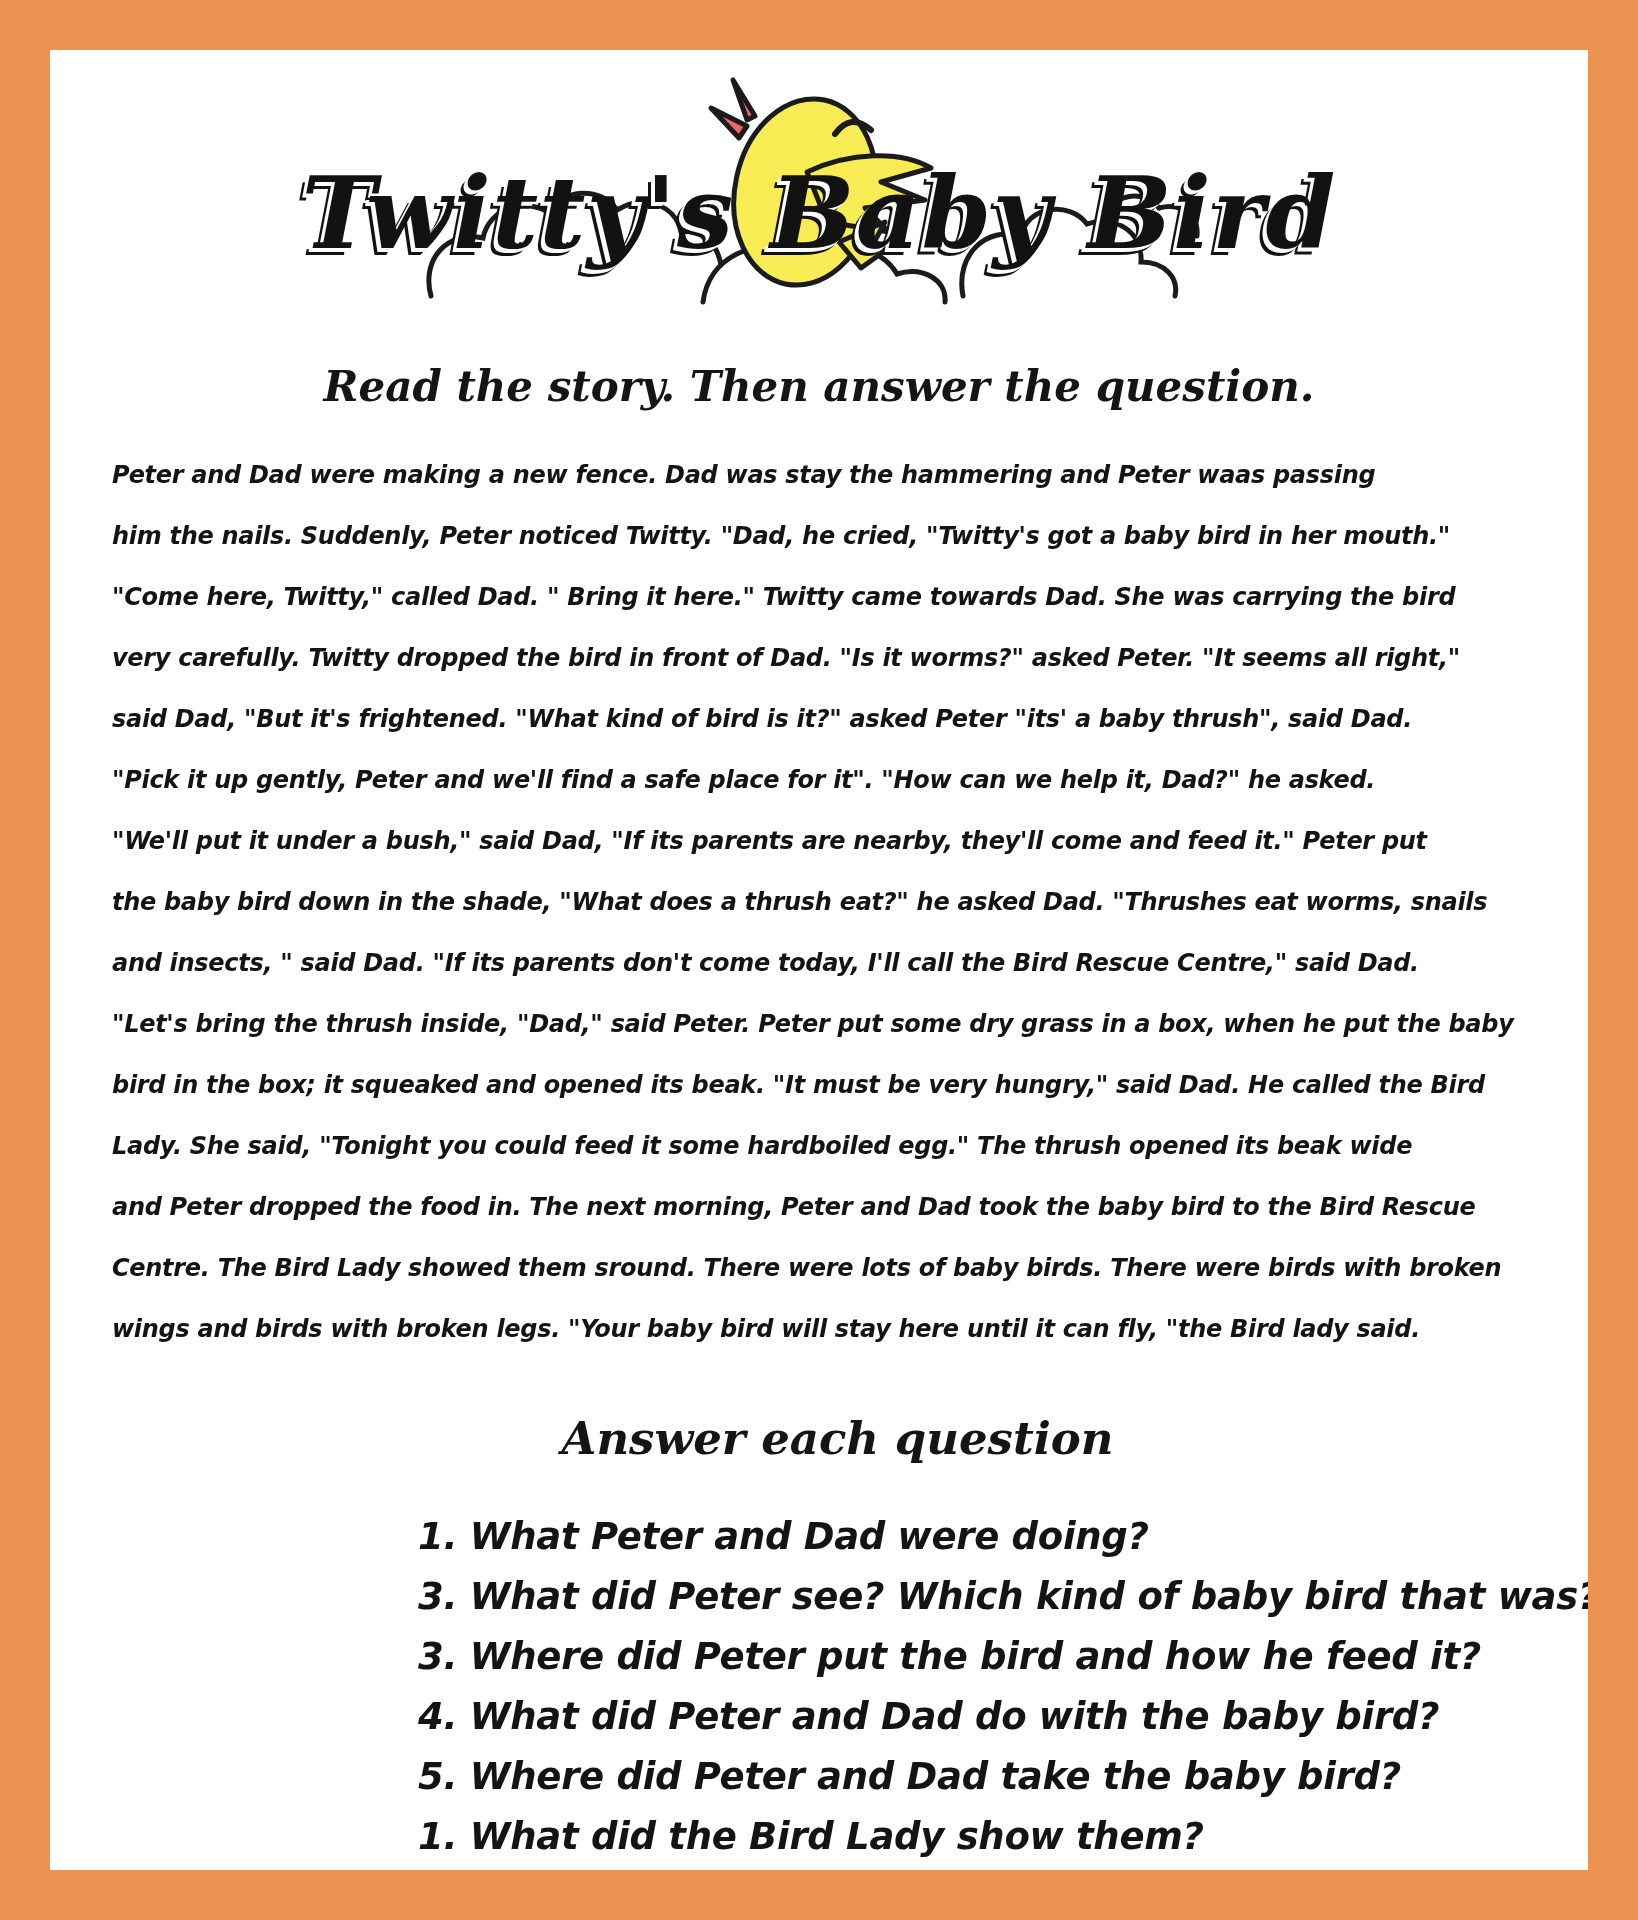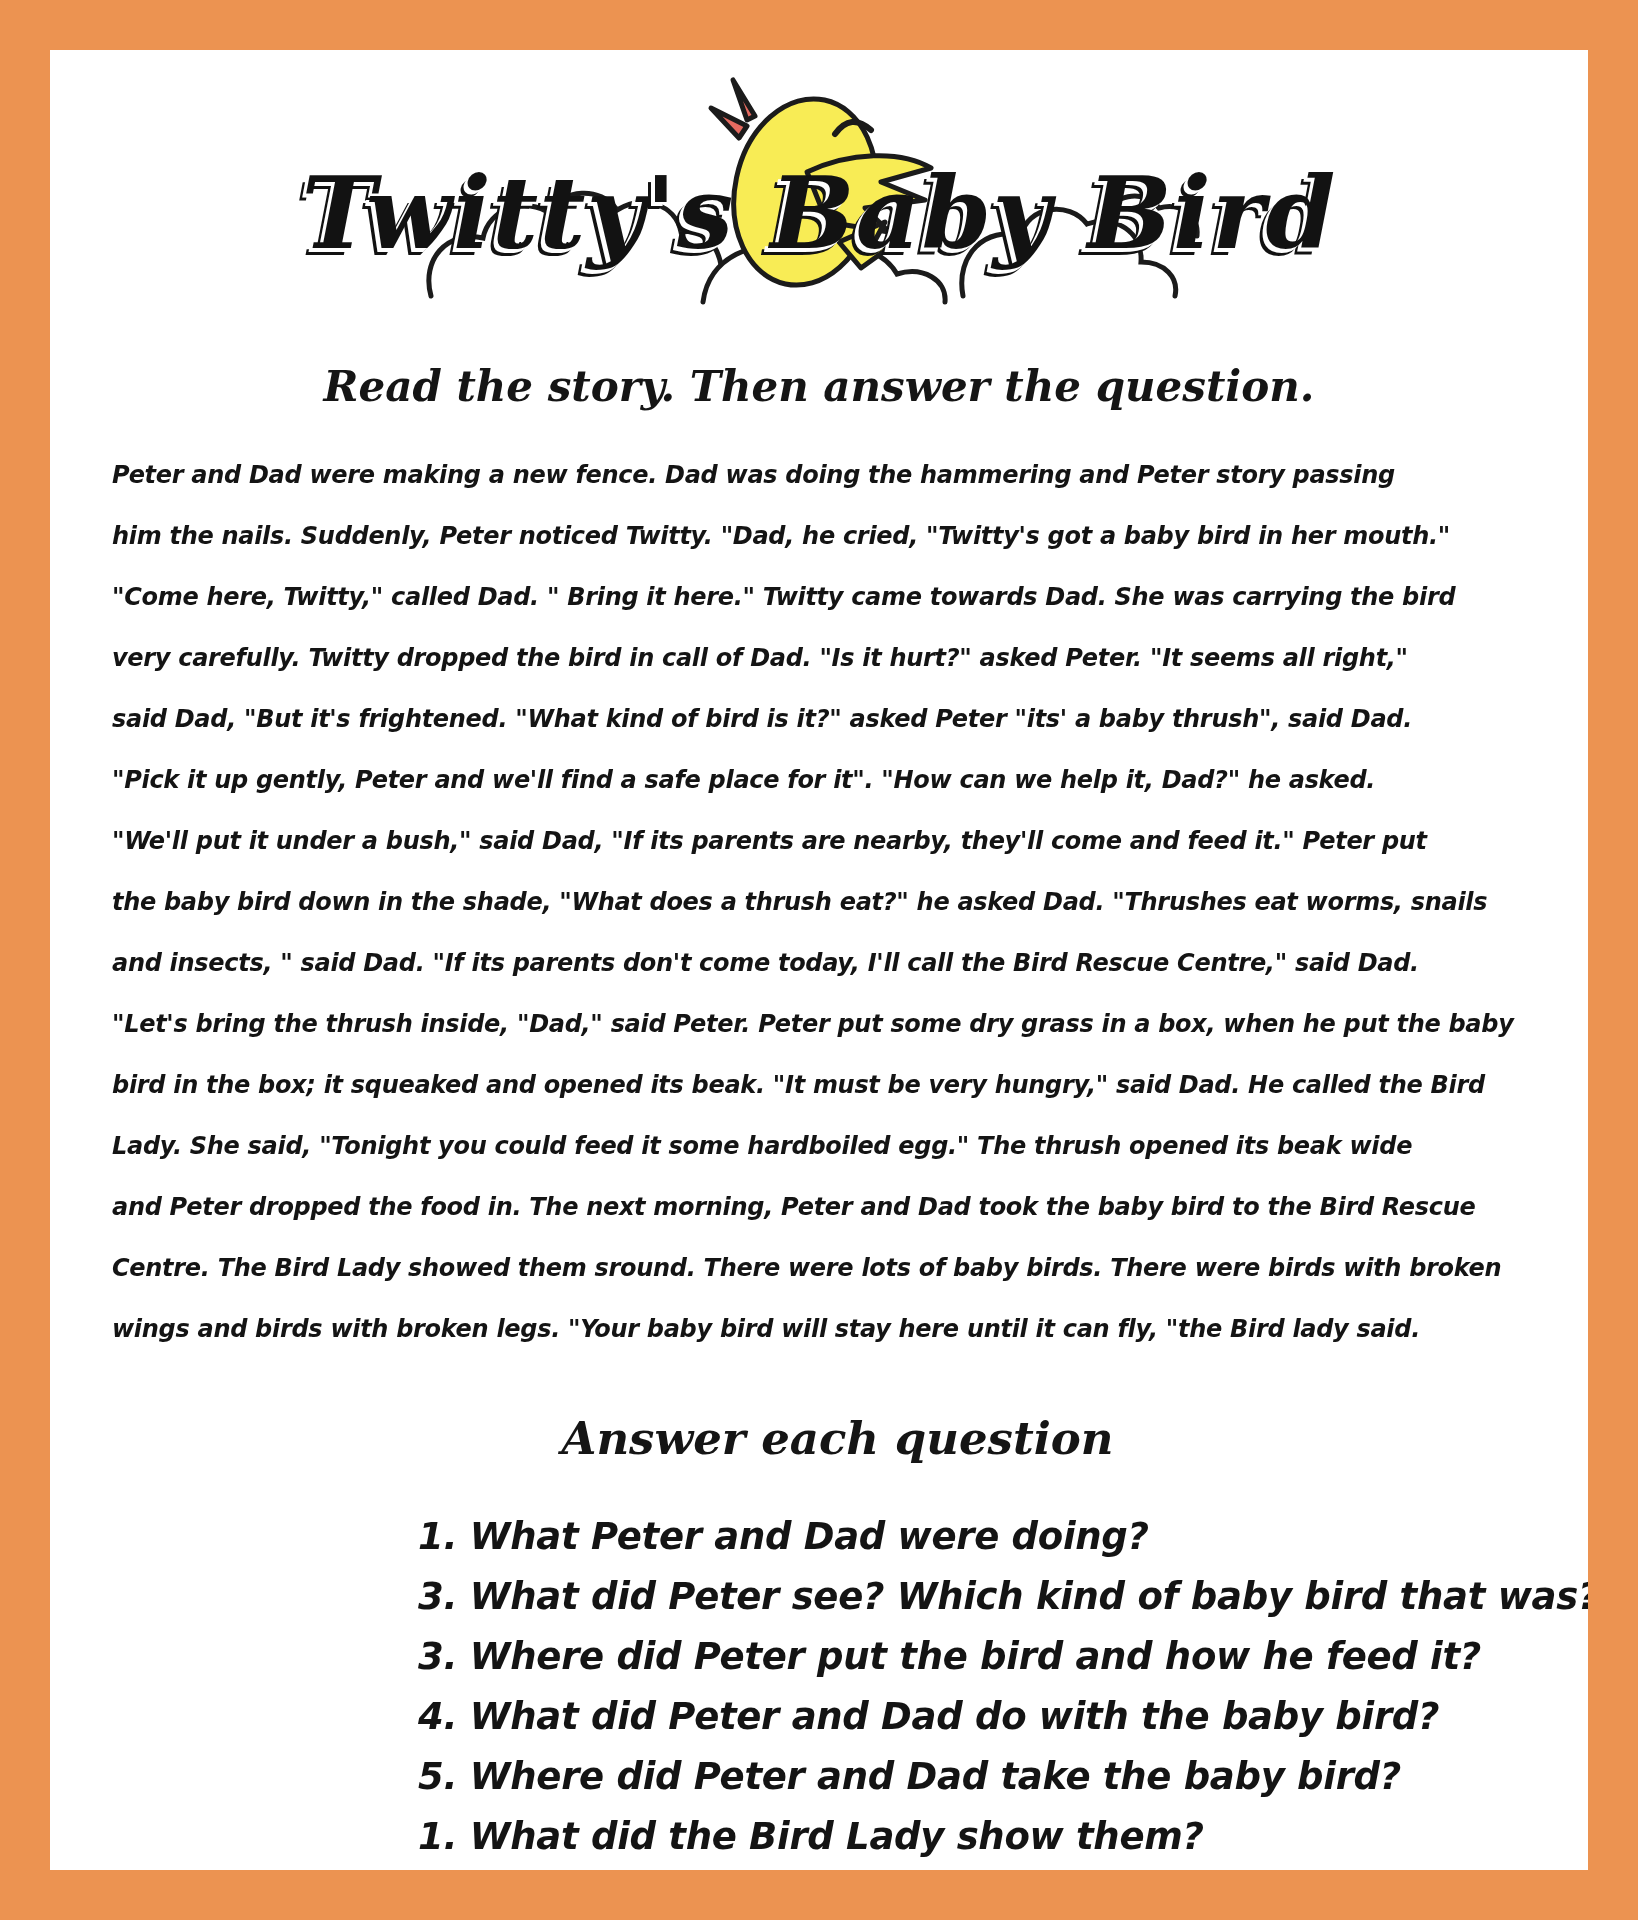--- a/index.html
+++ b/index.html
@@ -129,24 +129,24 @@
 
         <path d="M432 64 q16 -22 36 -4" fill="none" stroke-width="6" stroke-linecap="round"></path>
       </g>
     </svg>
     <h1 class="title">Twitty's Baby Bird</h1>
   </div>
 
   <p class="instructions">Read the story. Then answer the question.</p>
 
   <div class="story">
-    <p>Peter and Dad were making a new fence. Dad was doing the hammering and Peter story passing</p>
+    <p>Peter and Dad were making a new fence. Dad was stay the hammering and Peter waas passing</p>
     <p>him the nails. Suddenly, Peter noticed Twitty. "Dad, he cried, "Twitty's got a baby bird in her mouth."</p>
     <p>"Come here, Twitty," called Dad. " Bring it here." Twitty came towards Dad. She was carrying the bird</p>
-    <p>very carefully. Twitty dropped the bird in call of Dad. "Is it hurt?" asked Peter. "It seems all right,"</p>
+    <p>very carefully. Twitty dropped the bird in front of Dad. "Is it worms?" asked Peter. "It seems all right,"</p>
     <p>said Dad, "But it's frightened. "What kind of bird is it?" asked Peter "its' a baby thrush", said Dad.</p>
     <p>"Pick it up gently, Peter and we'll find a safe place for it". "How can we help it, Dad?" he asked.</p>
     <p>"We'll put it under a bush," said Dad, "If its parents are nearby, they'll come and feed it." Peter put</p>
     <p>the baby bird down in the shade, "What does a thrush eat?" he asked Dad. "Thrushes eat worms, snails</p>
     <p>and insects, " said Dad. "If its parents don't come today, I'll call the Bird Rescue Centre," said Dad.</p>
     <p>"Let's bring the thrush inside, "Dad," said Peter. Peter put some dry grass in a box, when he put the baby</p>
     <p>bird in the box; it squeaked and opened its beak. "It must be very hungry," said Dad. He called the Bird</p>
     <p>Lady. She said, "Tonight you could feed it some hardboiled egg." The thrush opened its beak wide</p>
     <p>and Peter dropped the food in. The next morning, Peter and Dad took the baby bird to the Bird Rescue</p>
     <p>Centre. The Bird Lady showed them sround. There were lots of baby birds. There were birds with broken</p>

